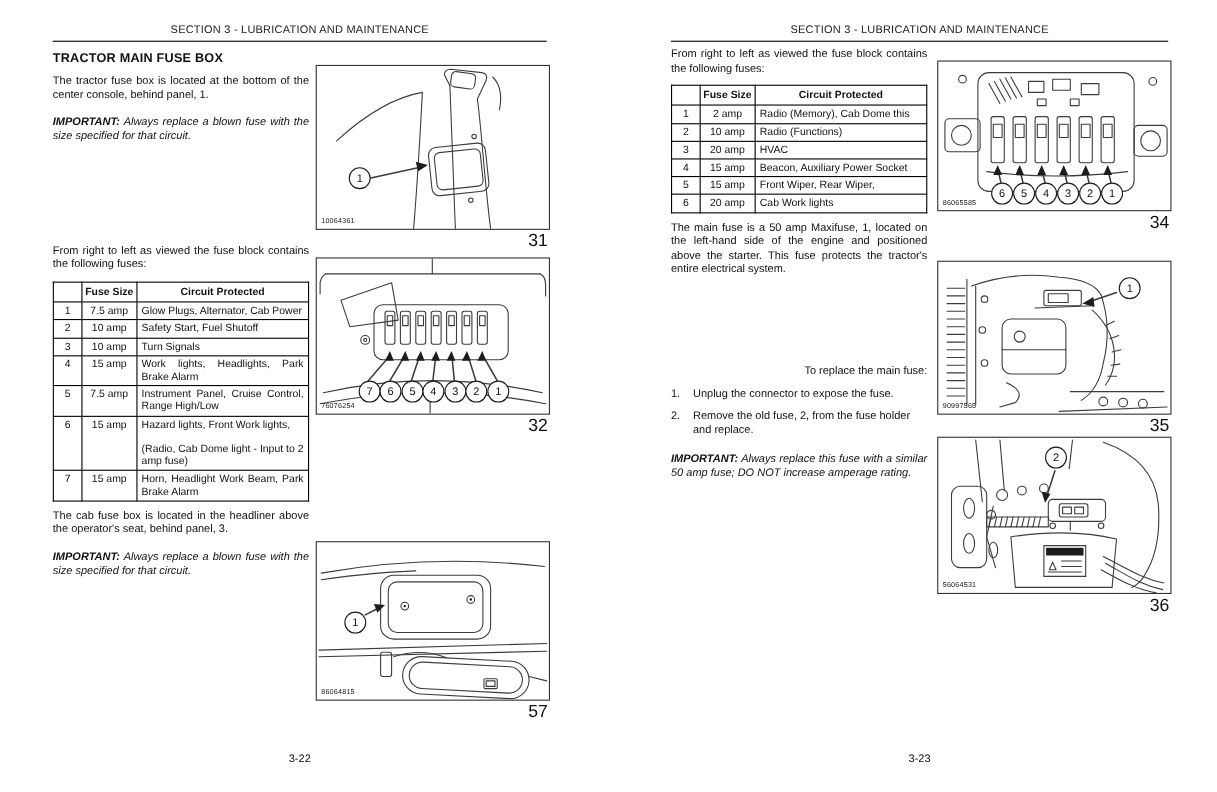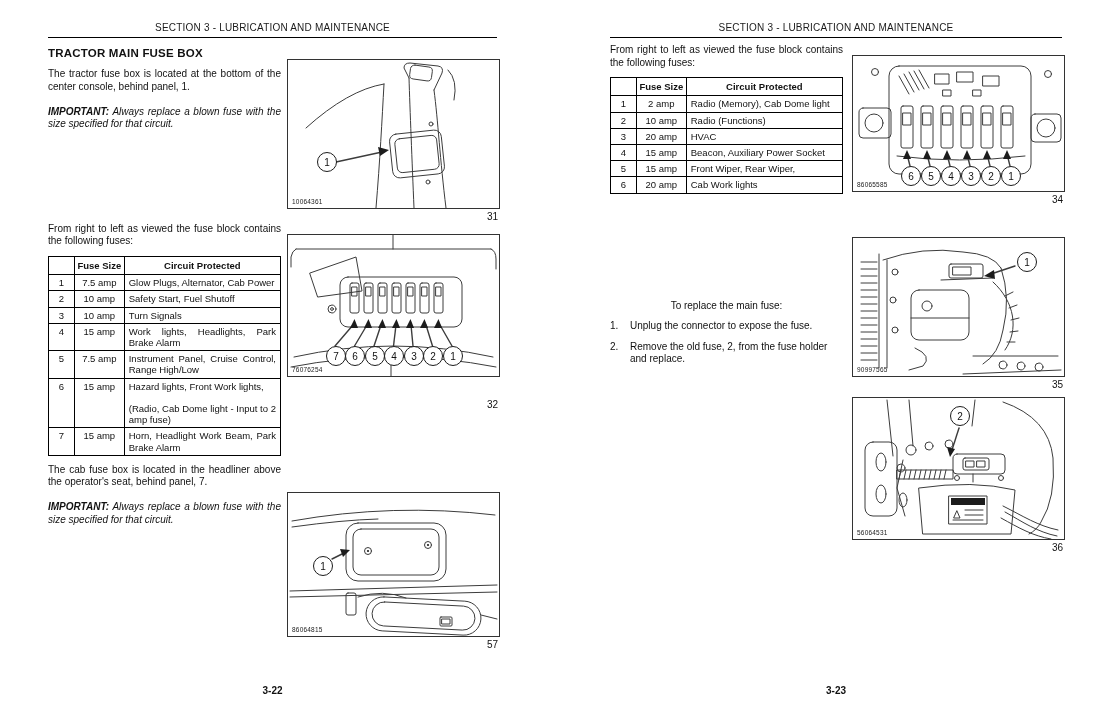--- a/index.html
+++ b/index.html
@@ -18,29 +18,29 @@
   .step .n{width:20px;flex:0 0 20px;}
   table.fuse{border-collapse:collapse;margin:8px 0 0 0;width:233px;font-size:9.5px;line-height:1.18;}
   table.fuse td,table.fuse th{border:1px solid #000;padding:2px 4px;vertical-align:top;}
   table.fuse{border:1.5px solid #000;}
   table.fuse th{font-weight:bold;text-align:center;padding:3px 2px;}
   td.c{text-align:center;}
   col.n{width:26px;} col.s{width:50px;} col.p{width:157px;}
   .prewrap{white-space:pre-line;}
   .figure{position:absolute;border:1.1px solid #333;background:#fff;}
   .fig-code{position:absolute;left:4px;bottom:3px;font-size:6.5px;color:#222;letter-spacing:.2px;}
-  .fig-num{position:absolute;font-size:10px;color:#111;text-align:right;width:211px;}
+  .fig-num{position:absolute;font-size:16px;color:#111;text-align:right;width:211px;}
   .callout{position:absolute;width:18px;height:18px;border:1.3px solid #1c1c1c;border-radius:50%;
     background:#fff;display:flex;align-items:center;justify-content:center;
     font-size:10px;color:#111;z-index:3;}
   svg.art{position:absolute;left:0;top:0;}
   svg.art *{vector-effect:non-scaling-stroke;}
   .stroke{fill:none;stroke:#3c3c3c;stroke-width:1;stroke-linecap:round;stroke-linejoin:round;}
   .fillhead{fill:#1c1c1c;stroke:none;}
-  .footer{position:absolute;bottom:24px;font-size:10px;font-weight:bold;}
+  .footer{position:absolute;bottom:24px;font-size:10px;font-weight:normal;}
 </style>
 </head>
 <body>
 
 <div id="canvas">
 
   <div class="running-head" style="left:48px;width:449px;">SECTION 3 - LUBRICATION AND MAINTENANCE</div>
   <div class="head-rule" style="left:48px;width:449px;"></div>
 
   <div class="text-col" style="left:48px;top:46px;">
@@ -95,21 +95,21 @@
 (Radio, Cab Dome light - Input to 2 amp fuse)</td>
           </tr>
       <tr>
             <td class="c">7</td>
             <td class="c">15 amp</td>
             <td>Horn, Headlight Work Beam, Park Brake Alarm</td>
           </tr>
     </tbody>
       </table>
 
-    <p class="body">The cab fuse box is located in the headliner above the operator's seat, behind panel, 7.</p>
+    <p class="body">The cab fuse box is located in the headliner above the operator's seat, behind panel, 3.</p>
     <p class="important"><b>IMPORTANT:</b> <span>Always replace a blown fuse with the size specified for that circuit.</span></p>
   </div>
 
   <div class="figure" style="left:287px;top:59px;width:211px;height:148px;">
     <svg class="art" width="211" height="148" viewBox="0 0 211 148">
       <path class="stroke" d="M18,68 Q60,30 96,24"></path>
       <path class="stroke" d="M88,148 C92,100 94,60 96,24"></path>
       <path class="stroke" d="M126,148 C124,100 122,50 121,18"></path>
       <path class="stroke" d="M121,18 L116,8 Q116,3 122,3 L150,6 Q156,7 154,13 L146,30"></path>
       <rect class="stroke" x="122" y="6" width="22" height="14" rx="4" transform="rotate(8 133 13)"></rect>
@@ -171,21 +171,21 @@
     </svg>
     <div class="callout" style="left:38px;top:111px;">7</div>
     <div class="callout" style="left:57px;top:111px;">6</div>
     <div class="callout" style="left:77px;top:111px;">5</div>
     <div class="callout" style="left:96px;top:111px;">4</div>
     <div class="callout" style="left:116px;top:111px;">3</div>
     <div class="callout" style="left:135px;top:111px;">2</div>
     <div class="callout" style="left:155px;top:111px;">1</div>
     <span class="fig-code">76076254</span>
   </div>
-  <span class="fig-num" style="left:287px;top:379px;margin-top:20px;">32</span>
+  <span class="fig-num" style="left:287px;top:379px;">32</span>
 
   <div class="figure" style="left:287px;top:492px;width:211px;height:143px;">
     <svg class="art" width="211" height="143" viewBox="0 0 211 143">
       <path class="stroke" d="M4,28 Q105,10 207,22"></path>
       <path class="stroke" d="M4,34 Q55,27 90,26"></path>
       <rect class="stroke" x="58" y="30" width="100" height="58" rx="12"></rect>
       <rect class="stroke" x="65" y="36" width="86" height="46" rx="8"></rect>
       <circle class="stroke" cx="80" cy="58" r="3.5"></circle>
         <circle class="fillhead" cx="80" cy="58" r="1.1"></circle>
       <circle class="stroke" cx="140" cy="52" r="3.5"></circle>
@@ -223,21 +223,21 @@
         </colgroup>
       <tbody>
           <tr>
         <th></th>
         <th>Fuse Size</th>
         <th>Circuit Protected</th>
       </tr>
       <tr>
             <td class="c">1</td>
             <td class="c">2 amp</td>
-            <td>Radio (Memory), Cab Dome light</td>
+            <td>Radio (Memory), Cab Dome this</td>
           </tr>
       <tr>
             <td class="c">2</td>
             <td class="c">10 amp</td>
             <td>Radio (Functions)</td>
           </tr>
       <tr>
             <td class="c">3</td>
             <td class="c">20 amp</td>
             <td>HVAC</td>
@@ -253,32 +253,34 @@
             <td>Front Wiper, Rear Wiper,</td>
           </tr>
       <tr>
             <td class="c">6</td>
             <td class="c">20 amp</td>
             <td>Cab Work lights</td>
           </tr>
     </tbody>
       </table>
 
-
-    <p class="body" style="margin-top:106px;text-align:center;">To replace the main fuse:</p>
+    <p class="body">The main fuse is a 50 amp Maxifuse, 1, located on the left-hand side of the engine and positioned above the starter. This fuse protects the tractor's entire electrical system.</p>
+
+    <p class="body" style="margin-top:80px;text-align:right;">To replace the main fuse:</p>
     <div class="steps">
       <div class="step">
         <span class="n">1.</span>
         <span>Unplug the connector to expose the fuse.</span>
       </div>
       <div class="step">
         <span class="n">2.</span>
         <span>Remove the old fuse, 2, from the fuse holder and replace.</span>
       </div>
     </div>
+    <p class="important" style="margin-top:14px;"><b>IMPORTANT:</b> <span>Always replace this fuse with a similar 50 amp fuse; DO NOT increase amperage rating.</span></p>
   </div>
 
   <div class="figure" style="left:852px;top:55px;width:211px;height:135px;">
     <svg class="art" width="211" height="135" viewBox="0 0 211 135">
       <rect class="stroke" x="36" y="10" width="142" height="108" rx="10"></rect>
       <circle class="stroke" cx="22" cy="16" r="3.5"></circle>
       <circle class="stroke" cx="195" cy="18" r="3.5"></circle>
       <rect class="stroke" x="6" y="52" width="32" height="30" rx="4"></rect>
         <circle class="stroke" cx="21" cy="67" r="9"></circle>
       <rect class="stroke" x="178" y="58" width="30" height="28" rx="4"></rect>

